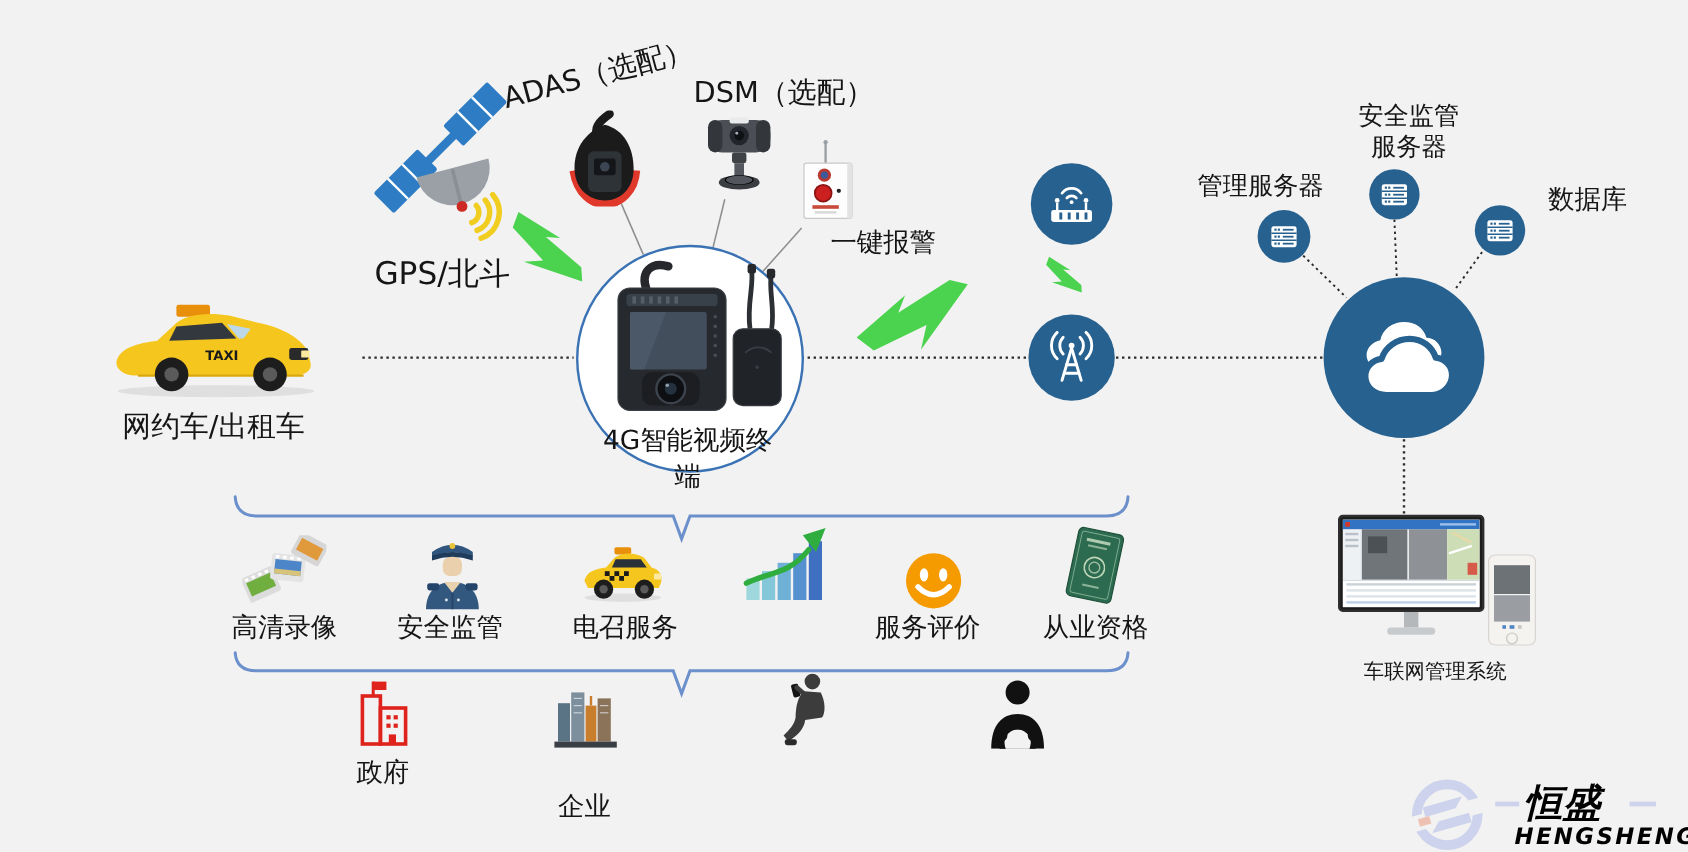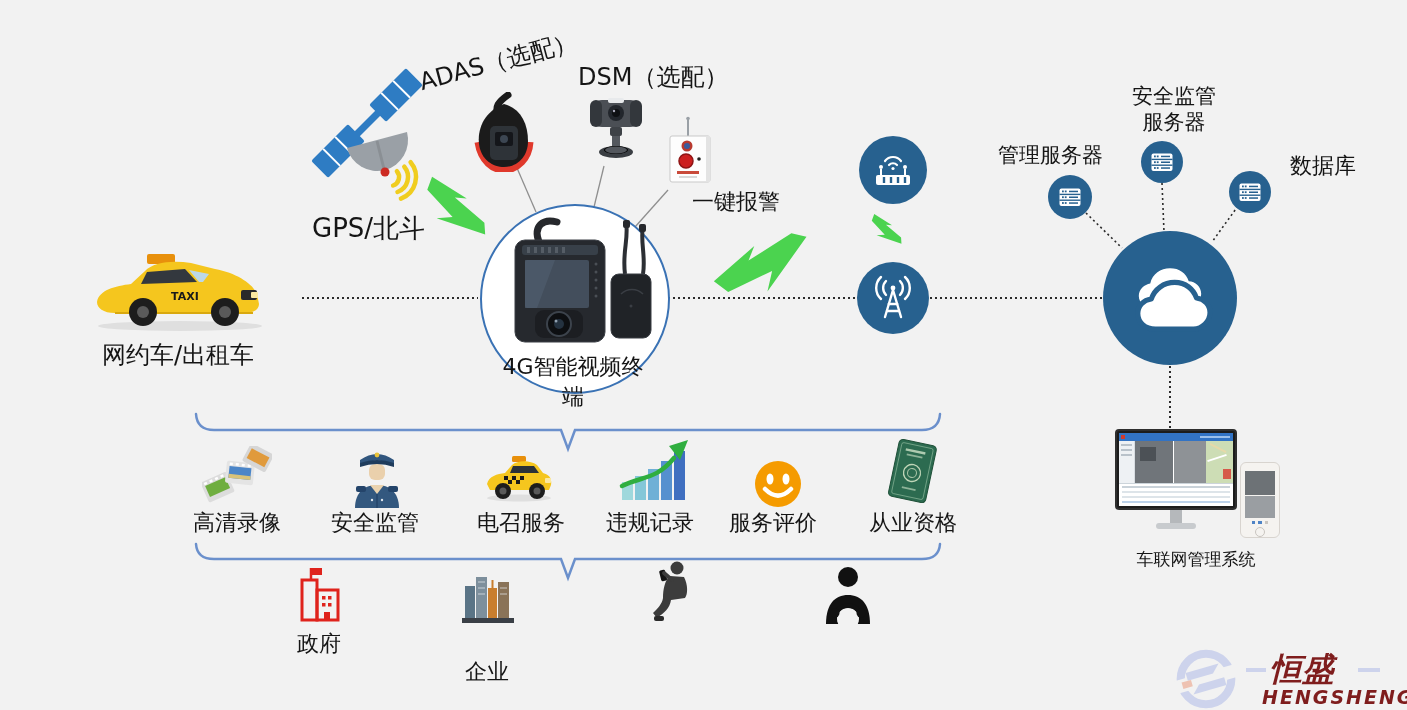--- a/index.html
+++ b/index.html
@@ -4,21 +4,21 @@
 <style>
   html,body{margin:0;padding:0;}
   body{font-family:"DejaVu Sans","Liberation Sans",sans-serif;}
   .canvas{position:relative;width:1407px;height:710px;background:#f2f2f2;overflow:hidden;}
   .abs{position:absolute;}
   .lbl{position:absolute;color:#151515;white-space:nowrap;}
   .lbl-c{text-align:center;white-space:normal;}
   .circle{position:absolute;border-radius:50%;}
   .blue-circle{background:#27618f;display:flex;align-items:center;justify-content:center;}
   .fn-label{position:absolute;width:140px;text-align:center;font-size:22px;color:#151515;}
-  .logo-txt{position:absolute;color:#7f1d1d;font-style:italic;font-weight:bold;}
+  .logo-txt{position:absolute;color:#000000;font-style:italic;font-weight:bold;}
   svg{display:block;}
 </style>
 </head>
 <body>
 
 <div class="canvas">
 
   <svg class="abs" style="left:0;top:0;" width="1407" height="710" viewBox="0 0 1407 710">
     <defs>
       <polygon id="bolt" points="0,33 45,6 37,19 83,0 97,6 50,52 58,33 12,46"></polygon>
@@ -397,21 +397,20 @@
       <rect x="23" y="19" width="16" height="1.8" fill="#cfe3c8" opacity="0.6"></rect>
       <circle cx="32" cy="37" r="8.5" fill="none" stroke="#d9e8c9" stroke-width="1.3" opacity="0.85"></circle>
       <circle cx="32" cy="37" r="4.5" fill="none" stroke="#d9e8c9" stroke-width="1.1" opacity="0.7"></circle>
       <rect x="25" y="52" width="14" height="1.8" fill="#cfe3c8" opacity="0.6"></rect>
     </g>
   </svg>
 
   <div class="fn-label" style="left:305px;top:508px;">安全监管</div>
   <div class="fn-label" style="left:167px;top:508px;">高清录像</div>
   <div class="fn-label" style="left:451px;top:508px;">电召服务</div>
-  <div class="fn-label" style="left:580px;top:508px;">违规记录</div>
   <div class="fn-label" style="left:703px;top:508px;">服务评价</div>
   <div class="fn-label" style="left:843px;top:508px;">从业资格</div>
 
   <svg class="abs" style="left:294px;top:566px;" width="52" height="58" viewBox="0 0 52 58">
     <line x1="17" y1="2" x2="17" y2="14" stroke="#df231c" stroke-width="2.5"></line>
     <rect x="17" y="2" width="11" height="7" fill="#df231c"></rect>
     <rect x="8" y="14" width="15" height="40" fill="none" stroke="#df231c" stroke-width="3"></rect>
     <rect x="23" y="24" width="21" height="30" fill="none" stroke="#df231c" stroke-width="3"></rect>
     <g fill="#df231c">
         <rect x="28" y="30" width="3.5" height="3.5"></rect>

